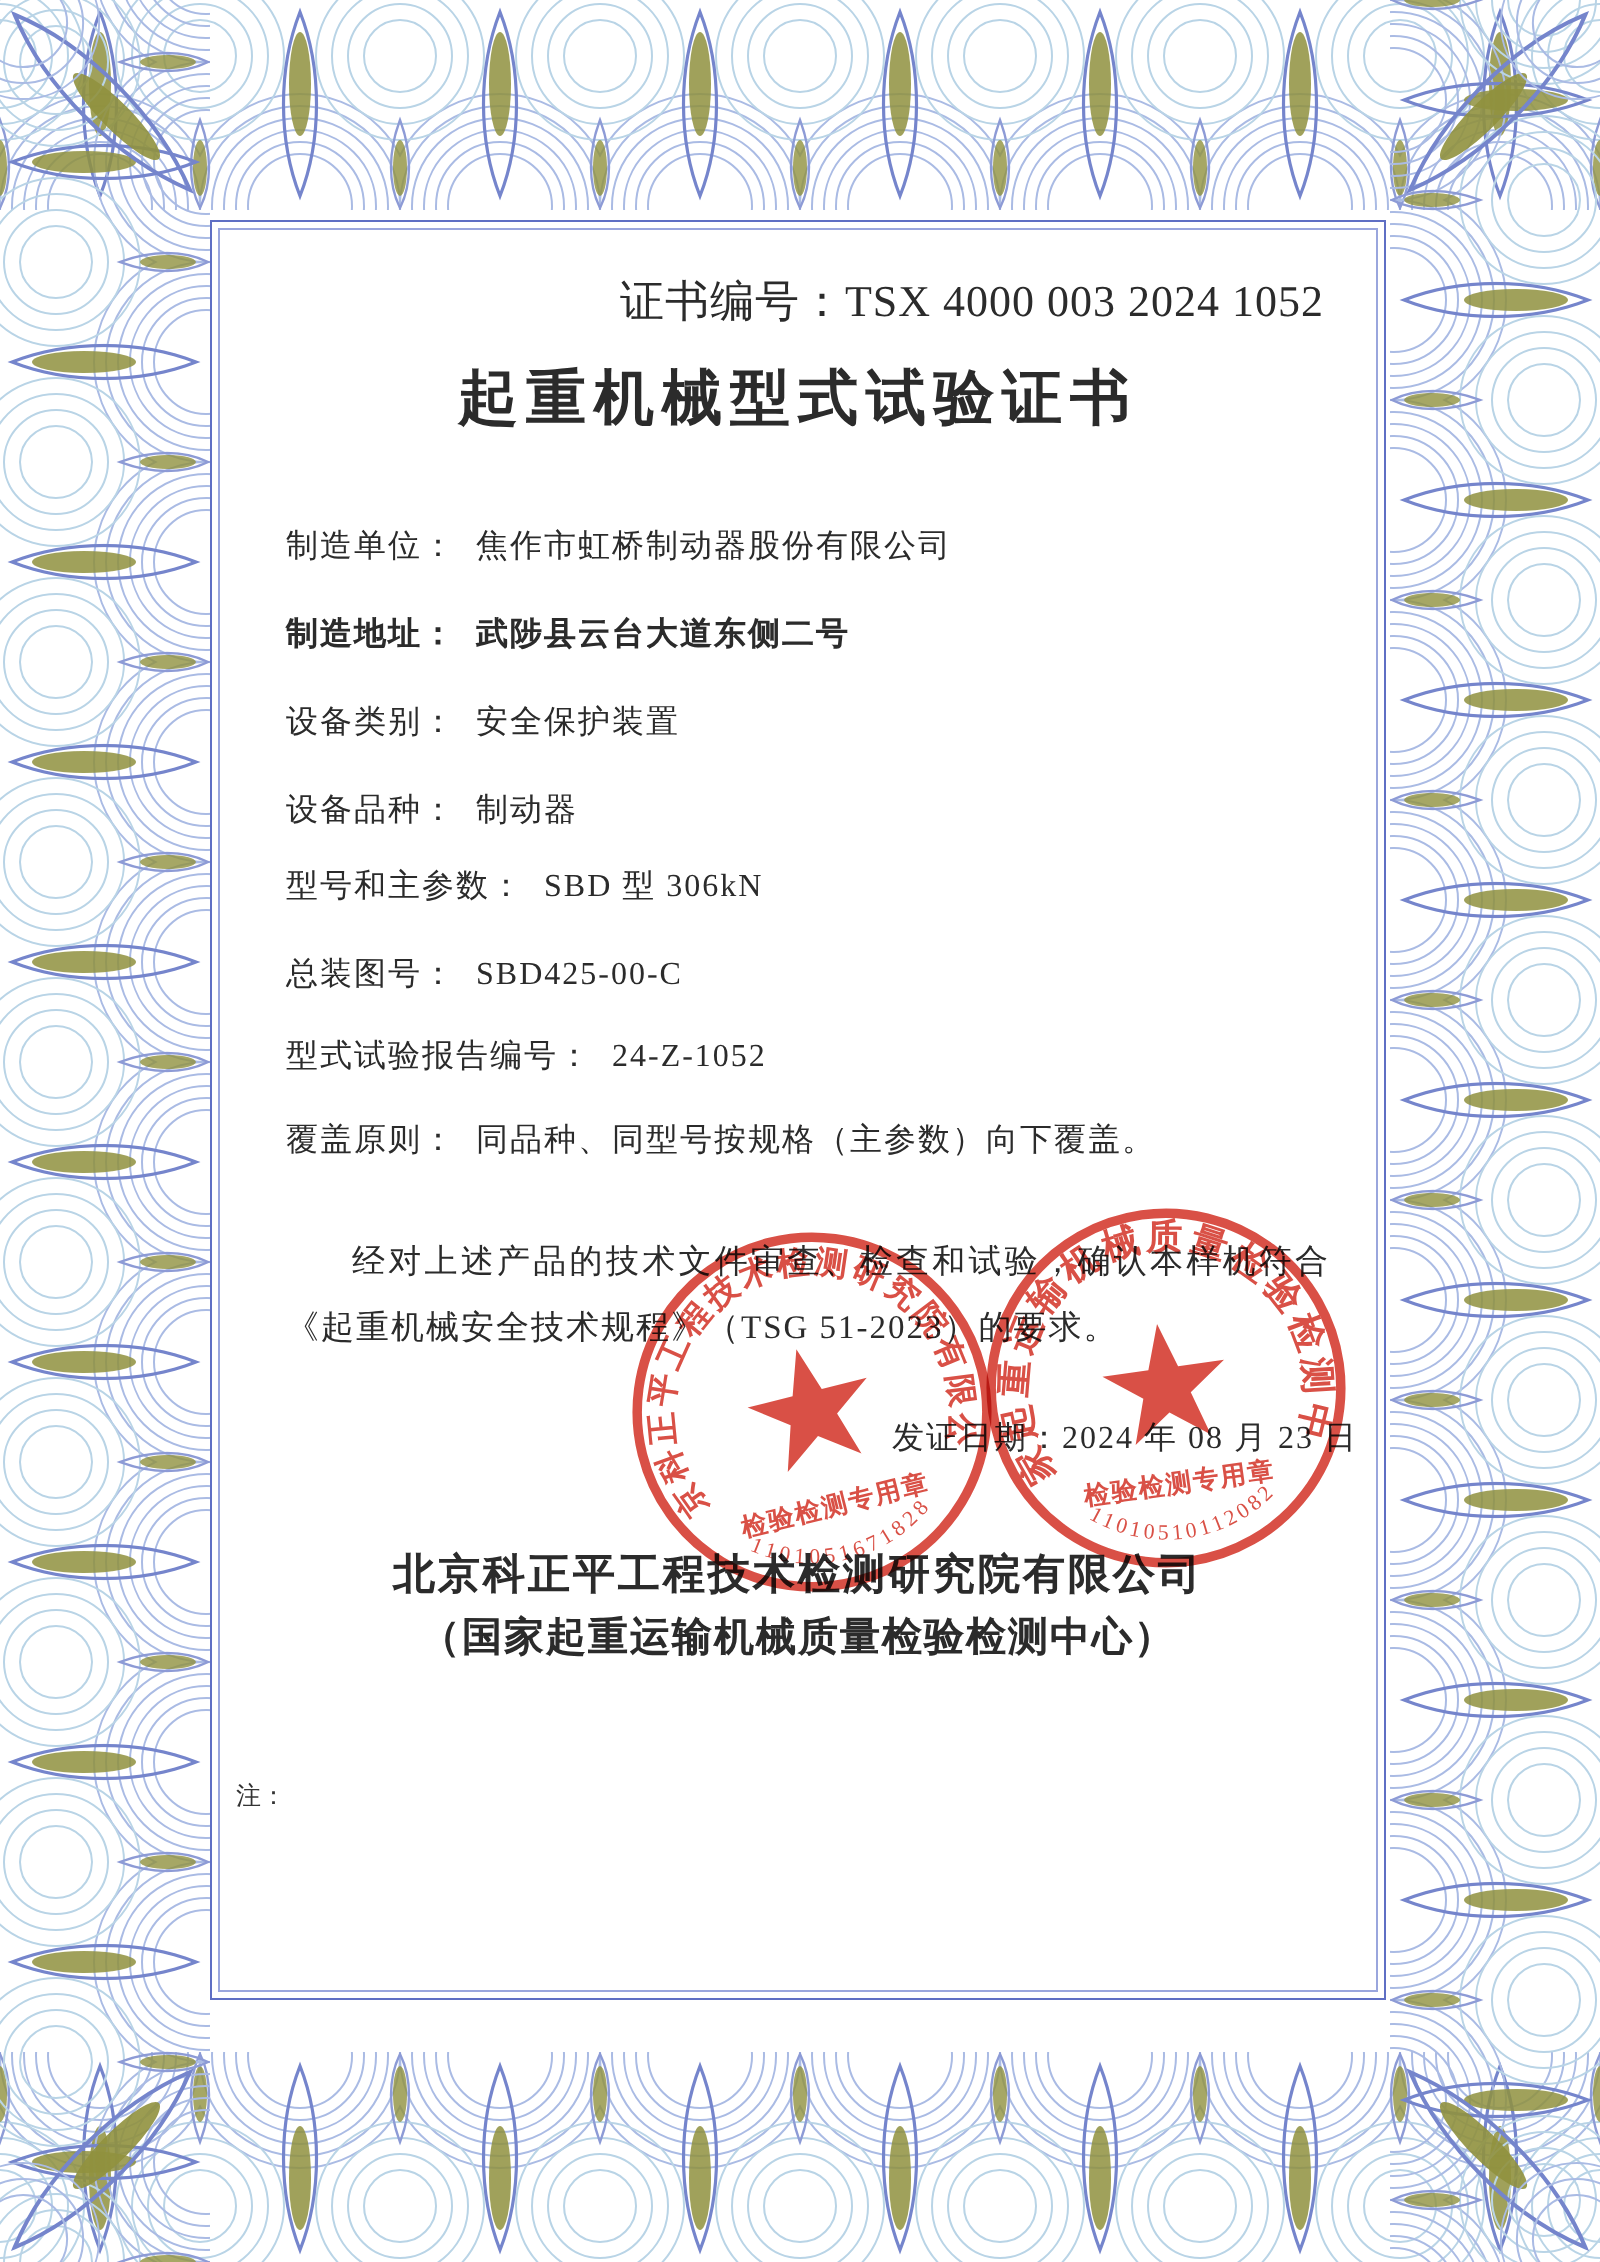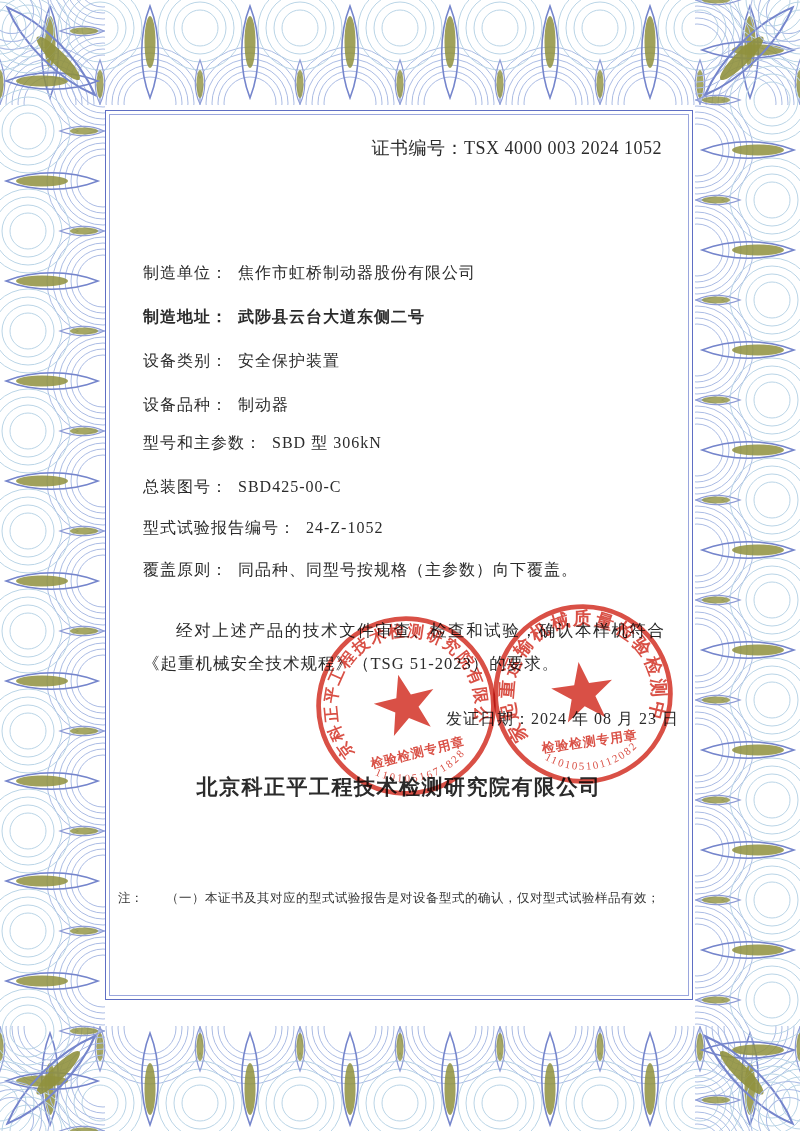--- a/index.html
+++ b/index.html
@@ -14,21 +14,21 @@
   }
   .border-art{position:absolute;left:0;top:0;z-index:0;}
   .panel{
     position:absolute;left:105px;top:110px;width:588px;height:890px;z-index:1;
     background:var(--paper);border:1.5px solid var(--frame_blue);box-sizing:border-box;
   }
   .panel::after{
     content:"";position:absolute;left:3px;top:3px;right:3px;bottom:3px;
     border:1px solid var(--frame_blue_light);pointer-events:none;
   }
-  .cert-number{position:absolute;left:0;top:25px;width:556px;text-align:right;font-size:18px;letter-spacing:.5px;}
+  .cert-number{position:absolute;left:0;top:25px;width:556px;text-align:right;font-size:22px;letter-spacing:.5px;}
   .cert-title{position:absolute;left:0;top:68px;width:100%;text-align:center;font-size:30px;font-weight:bold;letter-spacing:4px;}
   .fields{position:absolute;left:37px;top:0;width:540px;}
   .field-row{position:absolute;font-size:16px;letter-spacing:1px;white-space:nowrap;}
   .field-row .val{margin-left:10px;letter-spacing:1px;}
   .field-row:nth-of-type(1){top:152px;}
   .field-row:nth-of-type(2){top:196px;font-weight:bold;}
   .field-row:nth-of-type(3){top:240px;}
   .field-row:nth-of-type(4){top:284px;}
   .field-row:nth-of-type(5){top:322px;}
   .field-row:nth-of-type(6){top:366px;}
@@ -113,20 +113,21 @@
       <use href="#cornerLeaf"></use>
     </g>
 </svg>
 
 <div class="panel">
 
   <div class="cert-number">
     <span>证书编号：</span><span>TSX 4000 003 2024 1052</span>
   </div>
 
+  <div class="cert-title">起重机械型式试验证书</div>
 
   <div class="fields">
     <div class="field-row">
       <span class="lbl">制造单位：</span><span class="val">焦作市虹桥制动器股份有限公司</span>
     </div>
     <div class="field-row">
       <span class="lbl">制造地址：</span><span class="val">武陟县云台大道东侧二号</span>
     </div>
     <div class="field-row">
       <span class="lbl">设备类别：</span><span class="val">安全保护装置</span>
@@ -148,24 +149,24 @@
     </div>
   </div>
 
   <p class="statement">经对上述产品的技术文件审查、检查和试验，确认本样机符合《起重机械安全技术规程》（TSG 51-2023）的要求。</p>
 
   <div class="issue-date">
     <span>发证日期：</span><span>2024 年 08 月 23 日</span>
   </div>
 
   <div class="issuer1">北京科正平工程技术检测研究院有限公司</div>
+  <div class="issuer2">（国家起重运输机械质量检验检测中心）</div>
 
   <div class="notes">
     <span class="notes-label">注：</span>
-    <div class="note-line">（一）本证书及其对应的型式试验报告是对设备型式的确认，仅对型式试验样品有效；</div>
   </div>
 
   <svg class="stamp stamp-left" viewBox="-100 -100 200 200">
     <defs>
       <path id="arcTop0" d="M -68,28 A 73.5,73.5 0 1 1 68,28" fill="none"></path>
       <path id="arcBot0" d="M -63,49 A 79.8,79.8 0 0 0 63,49" fill="none"></path>
     </defs>
     <circle cx="0" cy="0" r="92" fill="none" stroke="#d4382c" stroke-width="5"></circle>
     <path fill="#d4382c" d="M0,-34 L7.9,-10.5 L32.3,-10.5 L12.6,4.0 L20.0,27.5 L0,13.0 L-20.0,27.5 L-12.6,4.0 L-32.3,-10.5 L-7.9,-10.5 Z"></path>
     <text font-size="17" letter-spacing="2" font-weight="bold">

